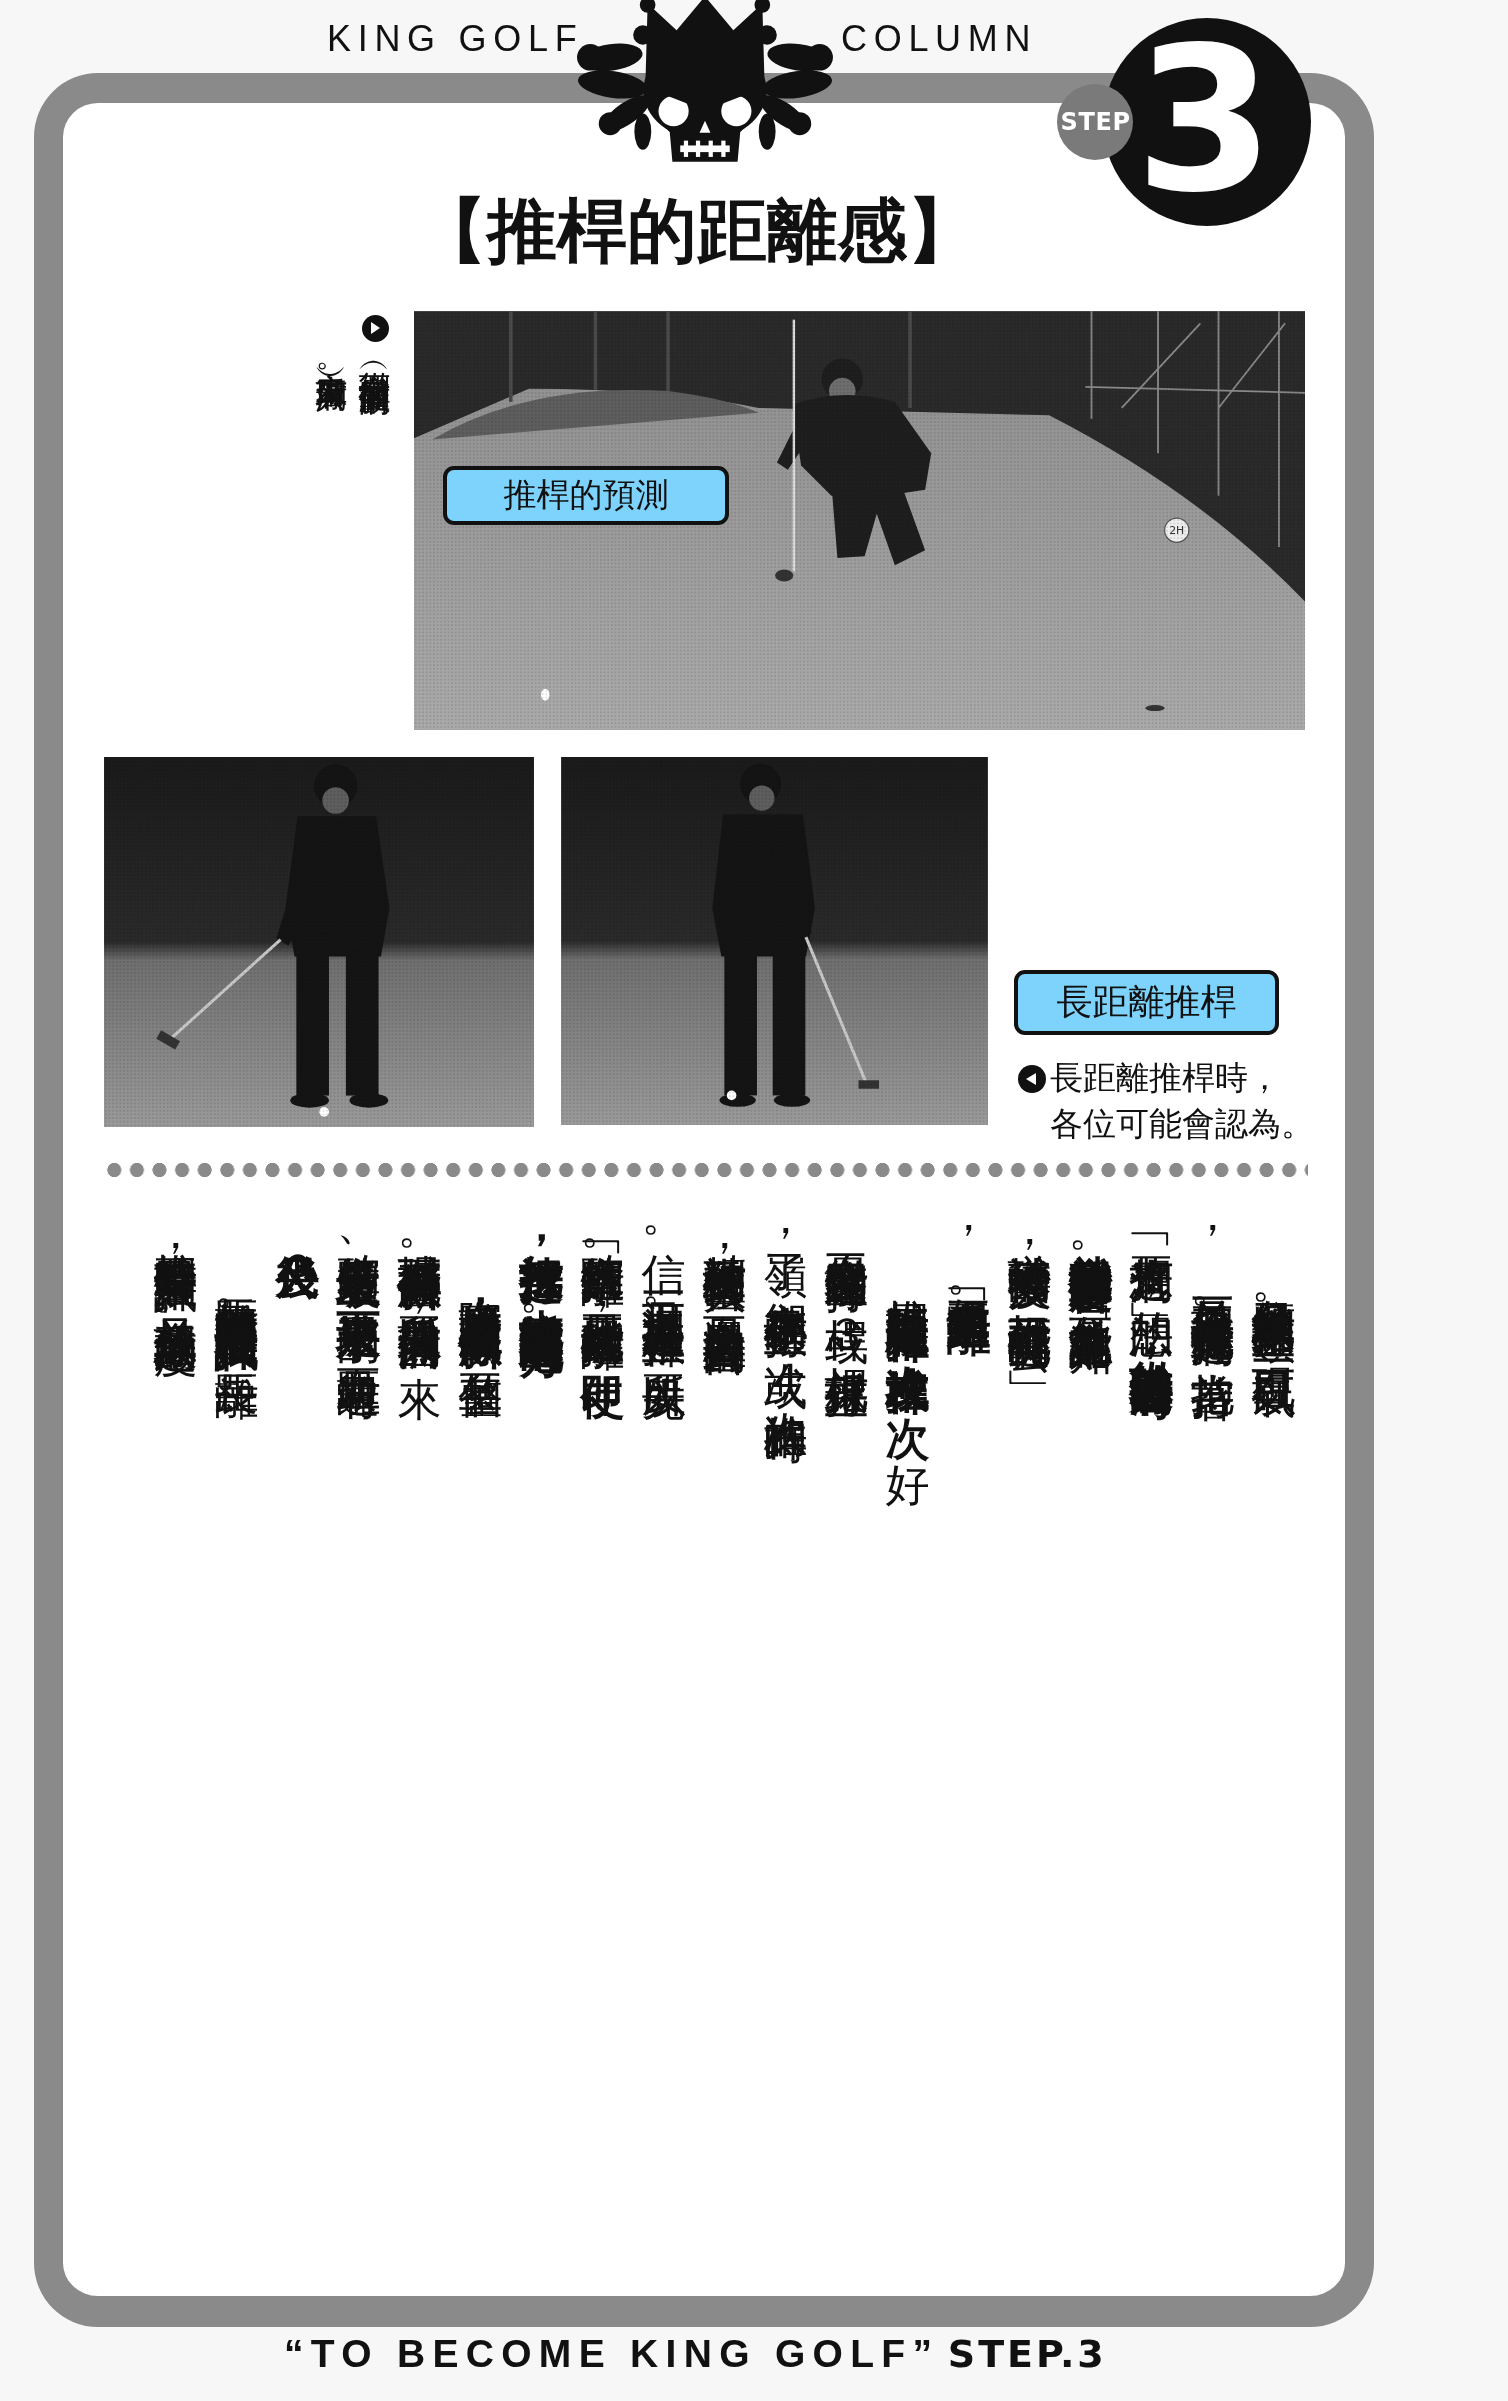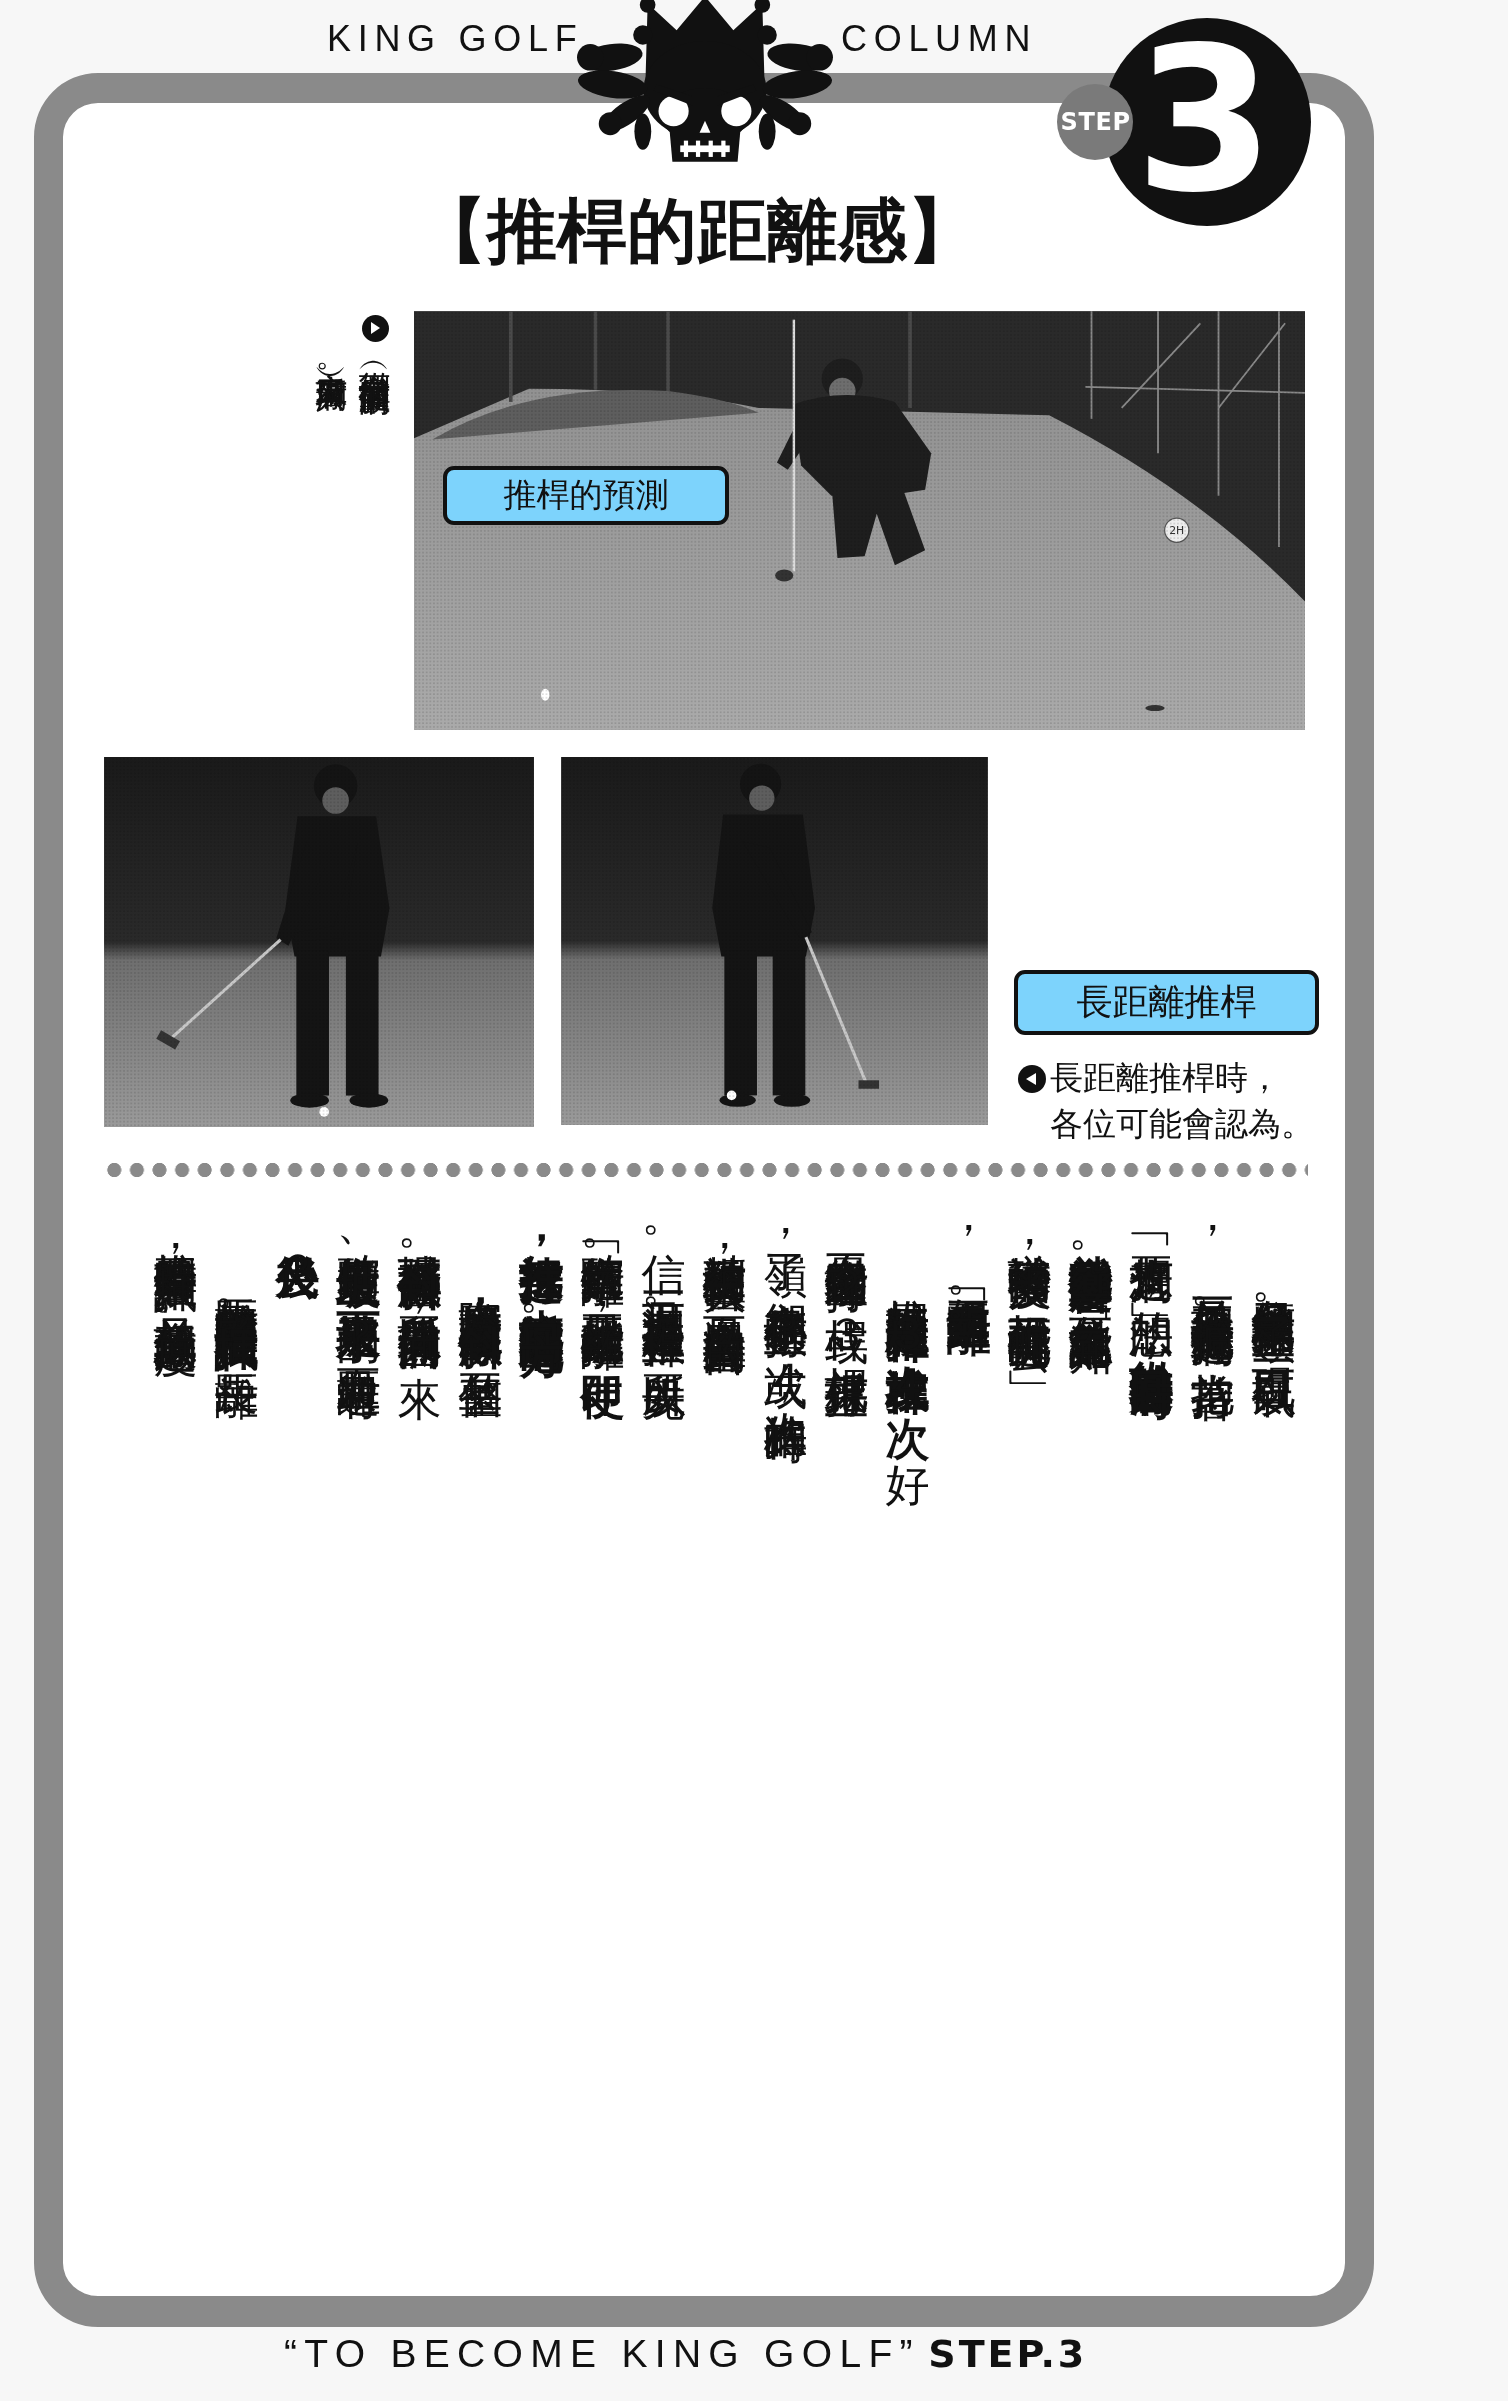--- a/index.html
+++ b/index.html
@@ -52,21 +52,21 @@
            background-image:radial-gradient(circle at 50% 50%, var(--frame) 0 6.7px, transparent 7.3px);
            background-size:22.6px 15.7px;background-repeat:repeat-x;}
   
   .body-cols{position:absolute;left:138px;top:1219px;width:1167px;height:1040px;display:flex;
              flex-direction:row-reverse;z-index:3;}
   .bcol{writing-mode:vertical-rl;text-orientation:mixed;width:61px;height:1040px;font-size:44px;
         letter-spacing:1.6px;line-height:61px;white-space:nowrap;flex:0 0 61px;}
   .em{font-weight:700;}
   
   .footer{position:absolute;left:284px;top:2332px;white-space:nowrap;z-index:3;font-family:"Liberation Sans",sans-serif;}
-  .footer-quote{font-size:39px;letter-spacing:7.3px;font-weight:400;}
+  .footer-quote{font-size:39px;letter-spacing:7.3px;font-weight:700;}
   .footer-step{font-family:"DejaVu Sans",sans-serif;font-size:38px;font-weight:900;letter-spacing:3px;margin-left:8.5px;}
 </style>
 </head>
 <body>
 
 <div class="page">
 
   <div class="frame"></div>
 
   <div class="hdr-text" style="left:327px;">KING GOLF</div>
@@ -236,21 +236,21 @@
         <ellipse cx="292" cy="568" rx="30" ry="11"></ellipse>
         <ellipse cx="382" cy="568" rx="30" ry="11"></ellipse>
       </g>
       <line x1="405" y1="298" x2="505" y2="540" stroke="#c8c8c8" stroke-width="5"></line>
       <rect x="492" y="535" width="34" height="14" fill="#333"></rect>
       <circle cx="282" cy="560" r="8" fill="#ffffff"></circle>
       <rect width="706" height="609" fill="url(#pDotsBM)"></rect>
     </svg>
   </div>
 
-  <div class="label-box" style="left:1014px;top:970px;width:305px;height:65px;font-size:36px;border-width:4.2px;">長距離推桿</div>
+  <div class="label-box" style="left:1014px;top:970px;width:265px;height:65px;font-size:36px;border-width:4.2px;">長距離推桿</div>
   <div class="circ-icon" style="left:1018px;top:1065px;width:28px;height:28px;">
     <span class="tri-left"></span>
   </div>
   <div class="cap-line" style="left:1050px;top:1060px;">長距離推桿時，</div>
   <div class="cap-line" style="left:1050px;top:1106px;">各位可能會認為。</div>
 
   <div class="divider"></div>
 
   <div class="body-cols">
     <div class="bcol"><span>　各位已經順利的把球打上果嶺了。現在可以一口氣</span></div>

